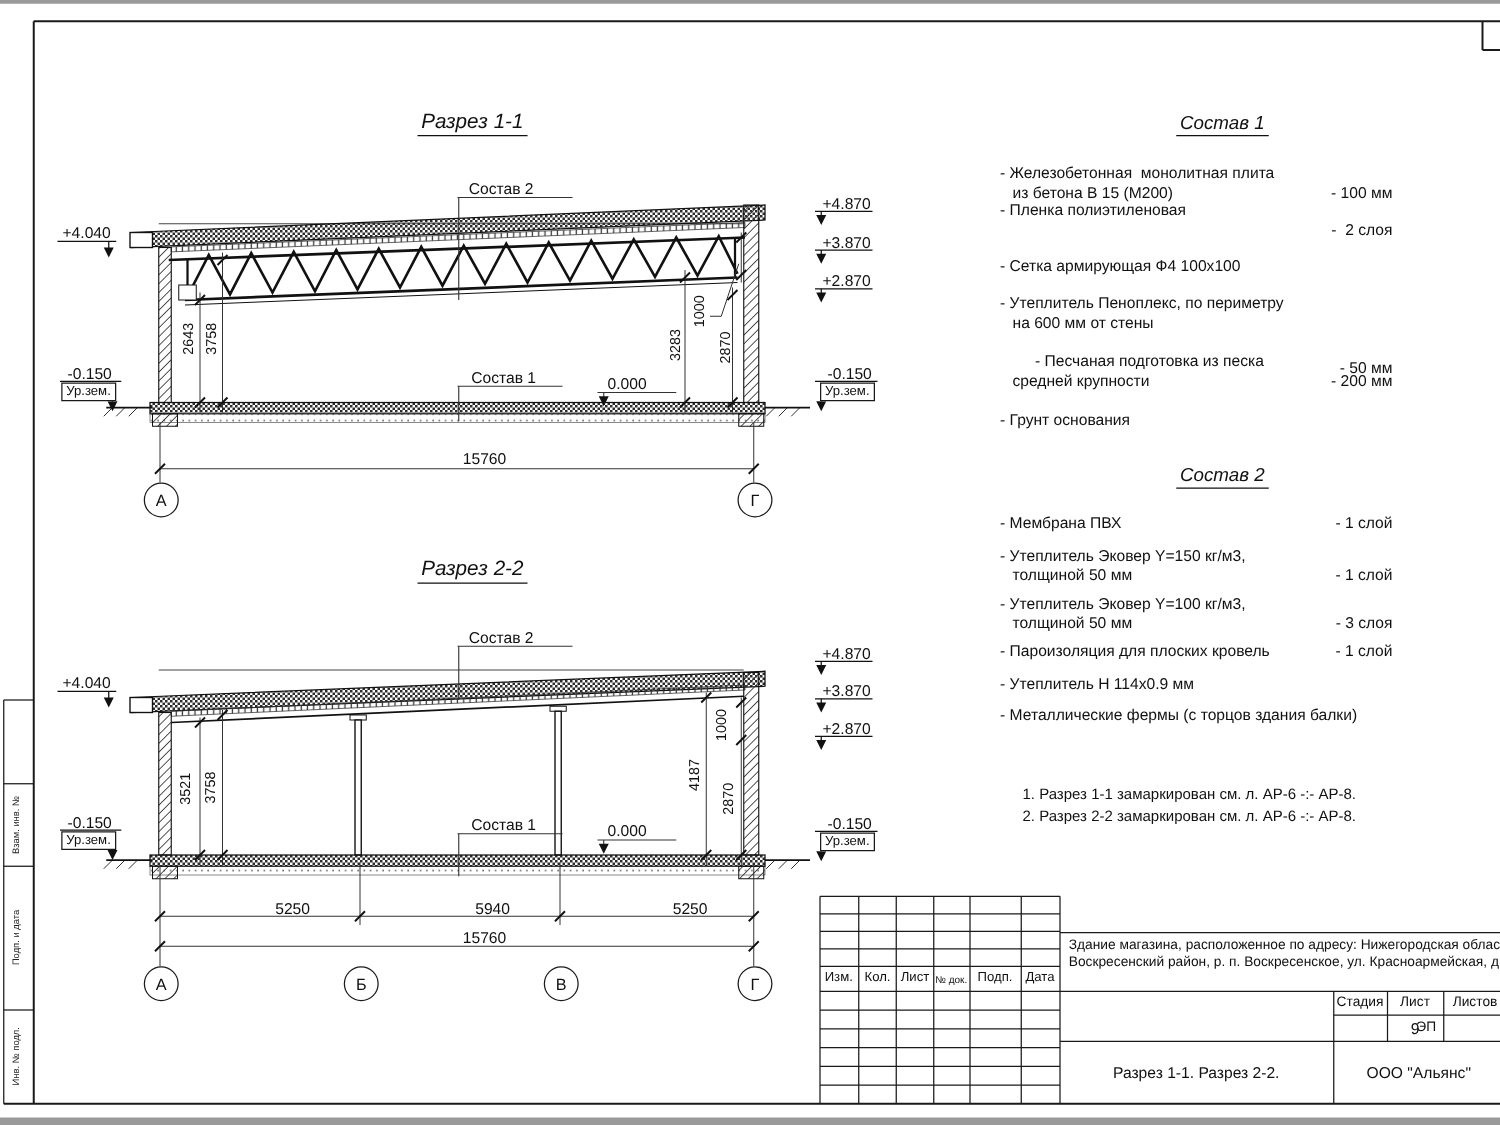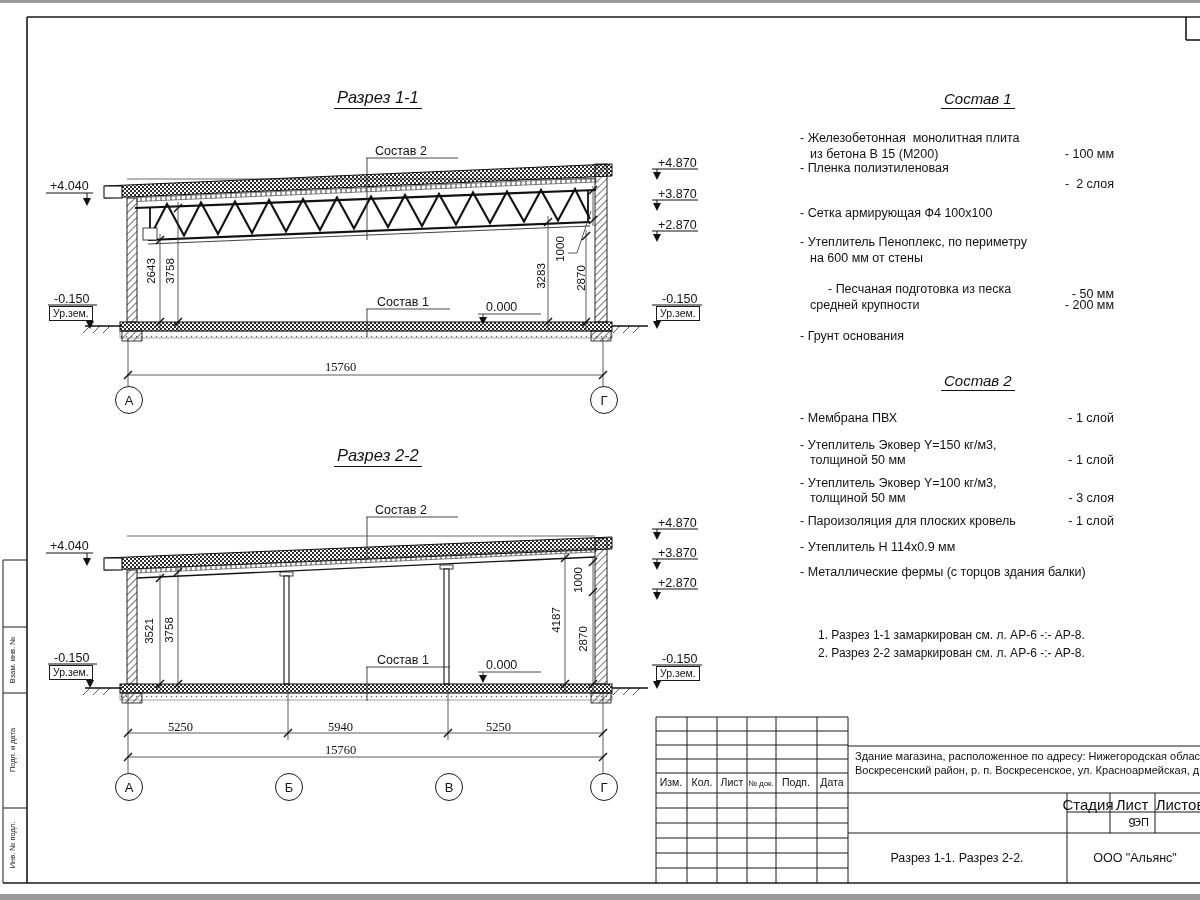--- a/index.html
+++ b/index.html
@@ -2,32 +2,32 @@
 <html><head>
 <meta charset="utf-8">
 <style>
   html,body{margin:0;padding:0;}
   body{width:1200px;height:900px;position:relative;background:#fff;overflow:hidden;
        font-family:"Liberation Sans",sans-serif;color:#111;}
   .lbl{position:absolute;white-space:pre;line-height:1.15;color:#111;}
   .ctr{text-align:center;}
   .rot{transform:rotate(-90deg);}
   .dimv{width:44px;height:14px;font-size:11.5px;text-align:center;}
-  .dimh{width:80px;font-size:12.5px;text-align:left;font-family:Liberation Serif, serif;}
+  .dimh{width:80px;font-size:12.5px;text-align:right;}
   .ttl{font-style:italic;font-size:16.5px;border-bottom:1.4px solid #111;padding:0 3px 1px 3px;}
   .sttl{font-style:italic;font-size:15px;border-bottom:1.3px solid #111;padding:0 3px 1px 3px;}
   .li{font-size:12.5px;}
   .val{width:92px;text-align:right;font-size:12.5px;}
   .elev{font-size:12.5px;}
   .co{font-size:12.5px;}
   .axis{position:absolute;width:26px;height:26px;border:1.4px solid #1a1a1a;border-radius:50%;
         background:#fff;display:flex;align-items:center;justify-content:center;font-size:13px;}
   .gbox{border:1px solid #1a1a1a;font-size:10.5px;padding:0px 3px 1px 3px;background:#fff;}
   .tbh{font-size:10.5px;width:50px;text-align:center;}
-  .tbs{font-size:15px;width:60px;text-align:center;}
+  .tbs{font-size:11px;width:60px;text-align:center;}
   .note{font-size:12px;}
   .side{width:90px;height:12px;font-size:7.5px;text-align:center;color:#222;}
   svg{position:absolute;left:0;top:0;}
 </style>
 </head>
 <body>
 
 <svg width="1200" height="900" viewBox="0 0 1200 900">
   <defs>
     <pattern id="hw" width="5" height="5" patternUnits="userSpaceOnUse" patternTransform="rotate(45)">

